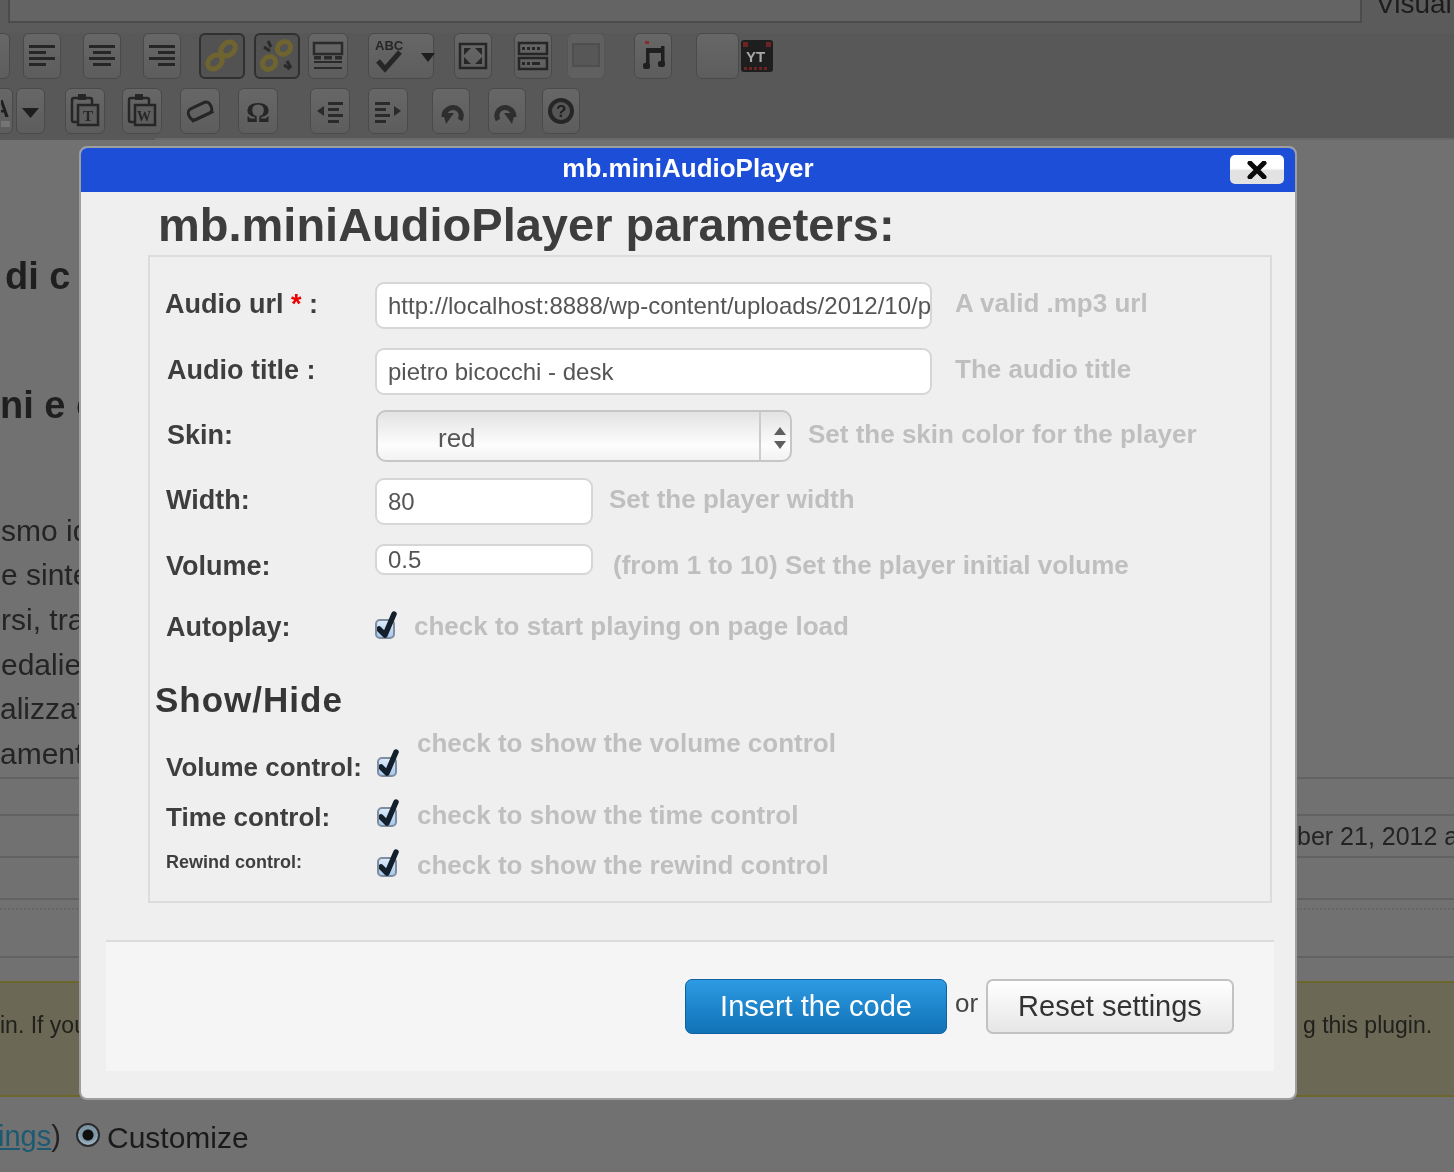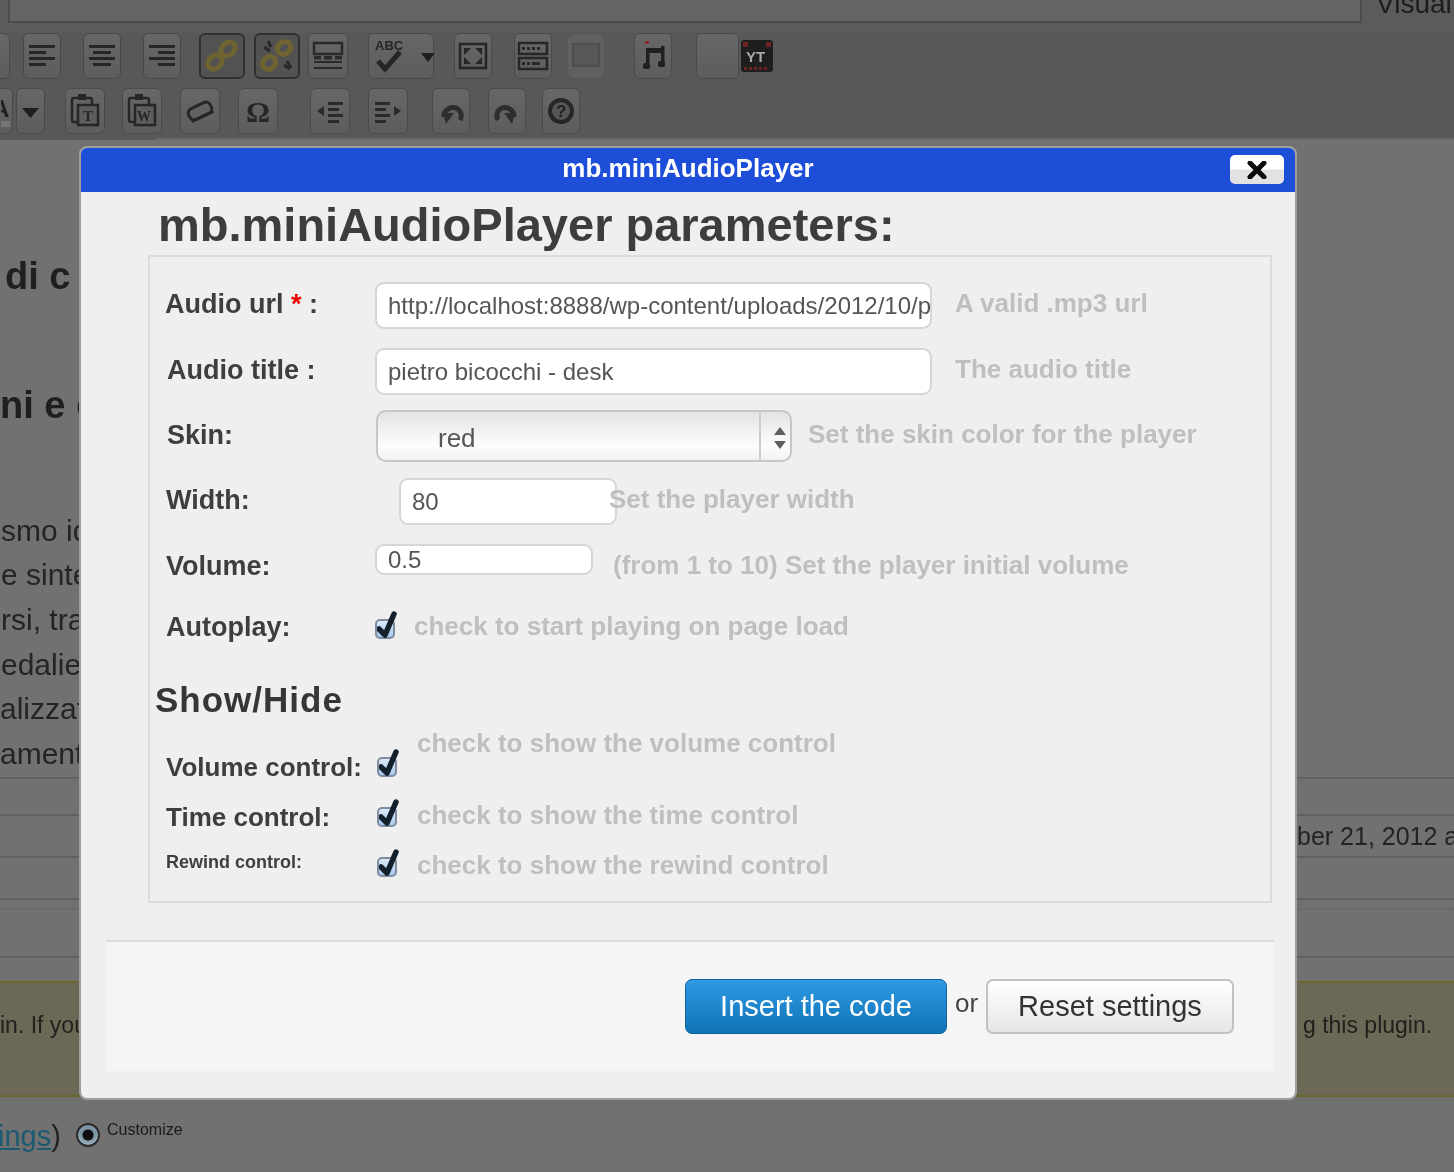--- a/index.html
+++ b/index.html
@@ -236,21 +236,21 @@
   <div class="abs" style="left:0; top:908px; width:1454px; border-top:2px dotted #666666;"></div>
   <div class="hline" style="top:956px;"></div>
   <div class="bgtxt" style="left:1297px; top:822px; font-size:25px; color:#232323;">ber 21, 2012 a</div>
 
   <div class="abs" style="left:0; top:981px; width:1454px; height:116px; background:#6b6955; border-top:2px solid #6d662c; border-bottom:2px solid #6d662c;"></div>
   <div class="bgtxt" style="left:0px; top:1012px; font-size:23px; color:#20201c;">in. If you ne</div>
   <div class="bgtxt" style="left:1303px; top:1012px; font-size:23px; color:#20201c;">g this plugin.</div>
 
   <div class="bgtxt" style="left:-2px; top:1120px; font-size:29px;"><span style="color:#1d5a72; text-decoration:underline;">ings</span><span style="color:#222;">)</span></div>
   <div class="abs" style="left:76px; top:1123px; width:24px; height:24px; border-radius:50%; background:radial-gradient(circle at 50% 50%, #0e0e0e 0 5px, #7d96a6 6px); border:2px solid #2b2b2b; box-shadow: inset 0 -2px 3px rgba(210,228,240,0.45);"></div>
-  <div class="bgtxt" style="left:107px; top:1121px; font-size:16px; color:#1a1a1a;">Customize</div>
+  <div class="bgtxt" style="left:107px; top:1121px; font-size:30px; color:#1a1a1a;">Customize</div>
 </div>
 
 <div id="modal">
   <div id="mhead">mb.miniAudioPlayer</div>
   <div id="mclose">
       <svg width="20" height="18" viewBox="0 0 20 18">
         <path d="M3 2 L17 16 M17 2 L3 16" stroke="#0a0a0a" stroke-width="5" stroke-linecap="round"></path>
       </svg>
     </div>
   <div id="fieldset"></div>
@@ -269,21 +269,21 @@
     <div class="abs" style="left:24px; top:11px; font-size:26px; color:#555;margin-left:36px;">red</div>
     <div class="abs" style="left:381px; top:0; width:2px; height:52px; background:#cccccc;"></div>
     <svg class="abs" style="left:394px; top:14px;" width="16" height="24" viewBox="0 0 16 24">
         <path d="M8 1 L14 9 L2 9 Z" fill="#5f5f5f"></path>
         <path d="M8 23 L14 15 L2 15 Z" fill="#5f5f5f"></path>
       </svg>
   </div>
   <div class="help" style="left:727px; top:271px;">Set the skin color for the player</div>
 
   <div class="lbl" style="left:85px; top:337px;">Width:</div>
-  <div class="inp" style="left:294px; top:330px; width:218px; height:47px;margin-left:24px;">80</div>
+  <div class="inp" style="left:294px; top:330px; width:218px; height:47px;">80</div>
   <div class="help" style="left:528px; top:336px;">Set the player width</div>
 
   <div class="lbl" style="left:85px; top:403px;">Volume:</div>
   <div class="inp" style="left:294px; top:396px; width:218px; height:31px;">0.5</div>
   <div class="help" style="left:532px; top:402px;">(from 1 to 10) Set the player initial volume</div>
 
   <div class="lbl" style="left:85px; top:464px;">Autoplay:</div>
   <div class="cb" style="left:294px; top:471px;"></div>
   <svg class="abs" style="left:296px; top:462px; z-index:3;" width="24" height="30" viewBox="0 0 24 30">
       <path d="M2 19 L8 25 L17 4" stroke="#131f2b" stroke-width="5.5" fill="none" stroke-linecap="round" stroke-linejoin="round"></path>

